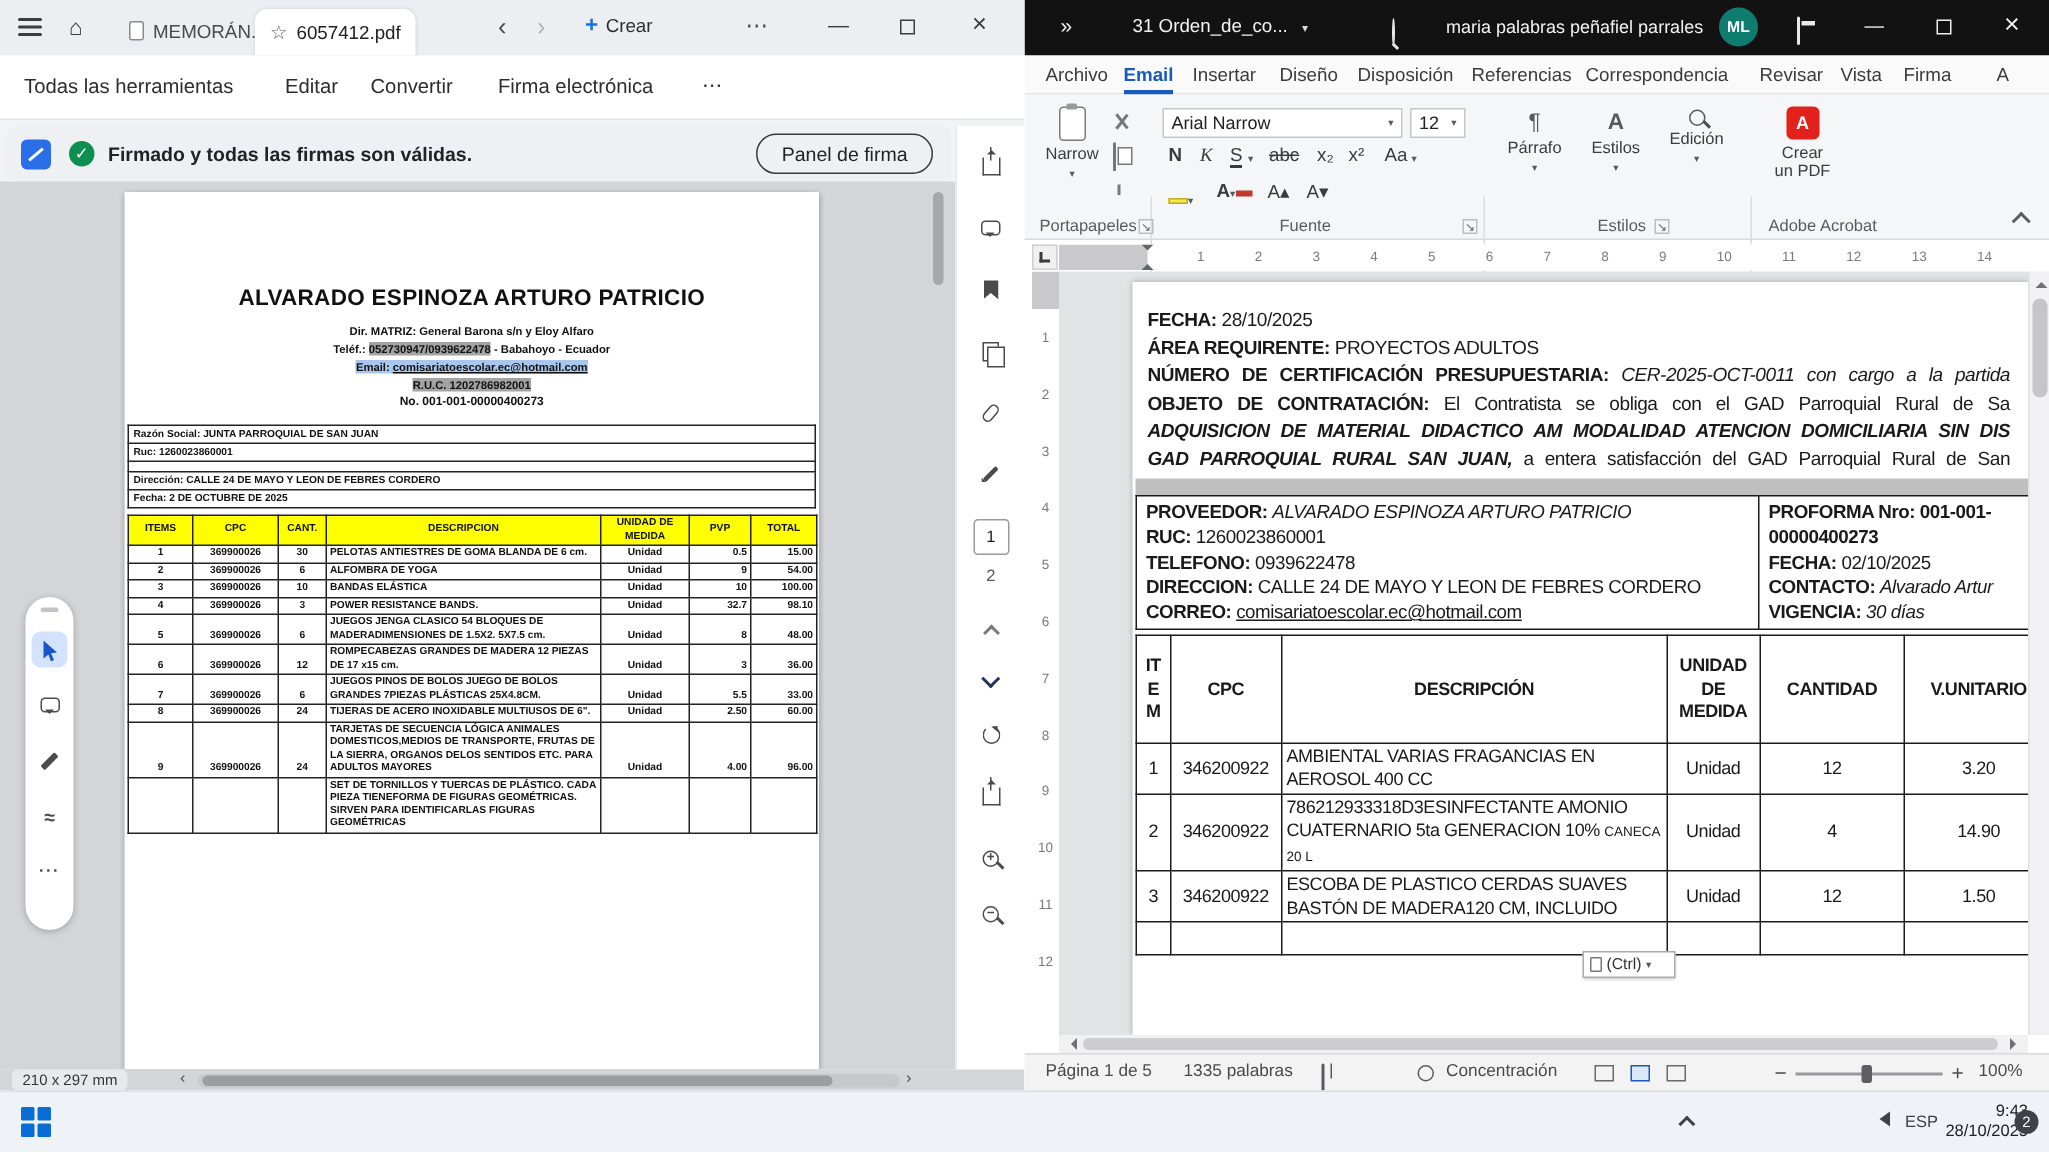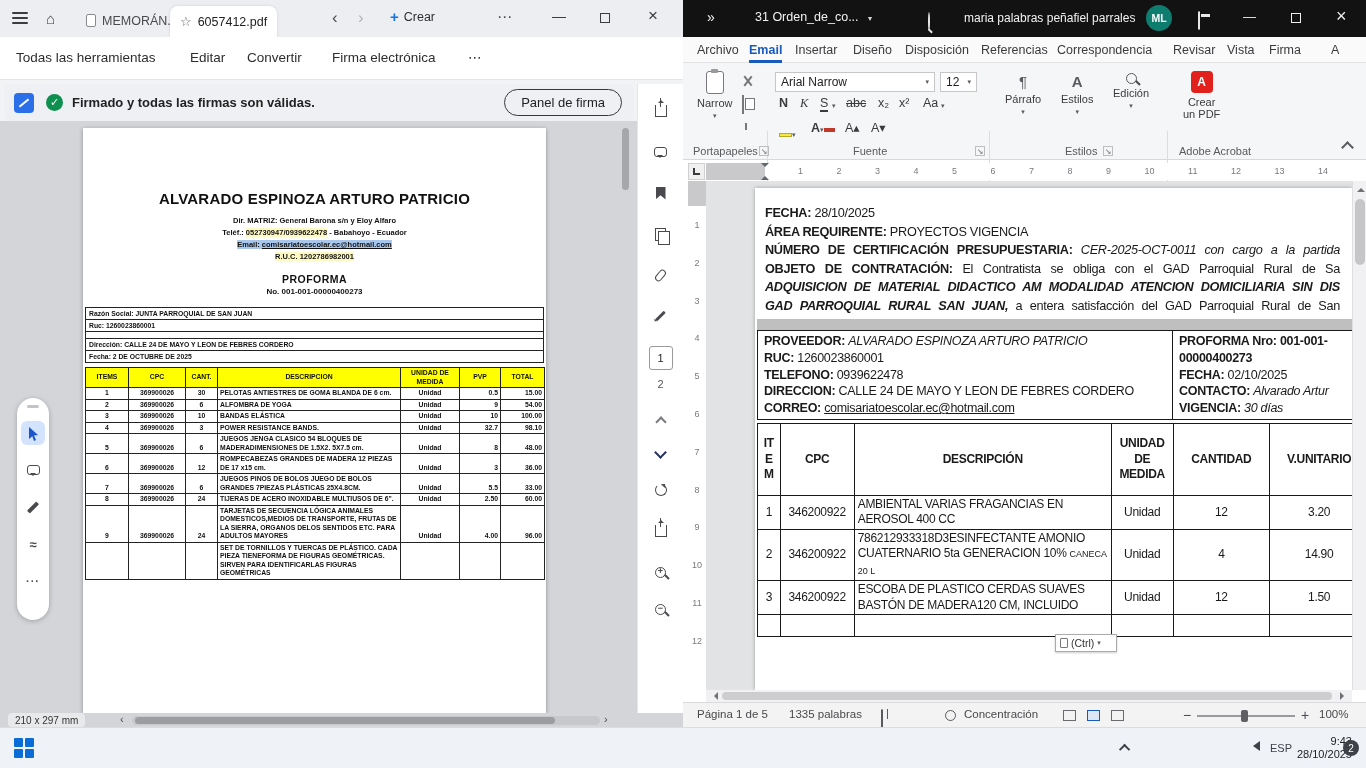--- a/index.html
+++ b/index.html
@@ -31,21 +31,21 @@
 .sigsq{width:20px;height:20px;background:#2a6fe8;border-radius:4px;position:relative}
 .sigsq::after{content:"";position:absolute;left:4px;top:9px;width:12px;height:2px;background:#fff;transform:rotate(-40deg)}
 .okc{width:17px;height:17px;border-radius:50%;background:#0d904f;color:#fff;font-size:11px;display:flex;align-items:center;justify-content:center}
 .bannertxt{font-size:13px;font-weight:600;color:#222}
 .panelbtn{height:27px;padding:0 16px;border:1.5px solid #39393b;border-radius:15px;background:transparent;font-size:13px;font-weight:500;color:#222;font-family:inherit;cursor:pointer}
 .ac-doc{left:0;top:121px;width:637px;height:592px;background:#d4d5d9;overflow:hidden}
 .pdfpage{left:83px;top:7px;width:463px;height:585px;background:#fff;box-shadow:0 1px 4px rgba(0,0,0,.35);overflow:hidden;color:#111}
 .p-title{margin-top:62px;text-align:center;font-size:15px;font-weight:700;letter-spacing:.2px}
 .p-sub{margin-top:3px;text-align:center;font-size:7.5px;font-weight:700}
 .p-sub:first-of-type{margin-top:8px}
-.hl1{background:#fef9c3}
+.hl1{background:#a3a3a3}
 .hl2{background:#a9c7ec}
 .p-prof{margin-top:12px;text-align:center;font-size:10.5px;font-weight:700;letter-spacing:.5px}
 .p-num{margin-top:2px;text-align:center;font-size:8px;font-weight:700}
 .ctab{margin:11px 0 0 2px;border-collapse:collapse;width:459px}
 .ctab td{border:1px solid #222;font-size:6.8px;font-weight:700;padding:1.5px 3px;line-height:8px}
 .mtab{margin:4px 0 0 2px;border-collapse:collapse;width:459px;table-layout:fixed}
 .mtab td,.mtab th{border:1px solid #222;font-size:6.8px;font-weight:700;line-height:8.5px;padding:1px 2px}
 .mtab th{background:#ffff00;text-align:center;vertical-align:middle}
 .cb{text-align:center;vertical-align:bottom}
 .cdsc{text-align:left;vertical-align:top}
@@ -227,21 +227,20 @@
       <button class="panelbtn" style="margin-left:auto;margin-right:12px">Panel de firma</button>
     </div>
 
     <div class="ac-doc A">
       <div class="pdfpage A">
         <div class="p-title">ALVARADO ESPINOZA ARTURO PATRICIO</div>
         <div class="p-sub" style="margin-top:9px">Dir. MATRIZ: General Barona s/n y Eloy Alfaro</div>
         <div class="p-sub"><span>Teléf.: </span><span class="hl1">052730947/0939622478</span><span> - Babahoyo - Ecuador</span></div>
         <div class="p-sub"><span class="hl2"><span>Email: </span><span style="text-decoration:underline">comisariatoescolar.ec@hotmail.com</span></span></div>
         <div class="p-sub"><span class="hl1">R.U.C. 1202786982001</span></div>
-        <div class="p-prof">PROFORMA</div>
         <div class="p-num">No. 001-001-00000400273</div>
 
         <table class="ctab">
           <tbody>
               <tr>
                 <td>Razón Social: JUNTA PARROQUIAL DE SAN JUAN</td>
               </tr>
           <tr>
                 <td>Ruc: 1260023860001</td>
               </tr>
@@ -569,21 +568,21 @@
 8
 9
 10
 11
 12</div>
     </div>
 
     <div class="canvas A">
       <div class="wpage A">
         <div class="wl"><span class="bl">FECHA:</span> <span>28/10/2025</span></div>
-        <div class="wl"><span class="bl">ÁREA REQUIRENTE:</span> <span>PROYECTOS VIGENCIA</span></div>
+        <div class="wl"><span class="bl">ÁREA REQUIRENTE:</span> <span>PROYECTOS ADULTOS</span></div>
         <div class="wl j"><span class="bl">NÚMERO DE CERTIFICACIÓN PRESUPUESTARIA:</span> <span class="it">CER-2025-OCT-0011 con cargo a la partida</span></div>
         <div class="wl j"><span class="bl">OBJETO DE CONTRATACIÓN:</span> <span>El Contratista se obliga con el GAD Parroquial Rural de Sa</span></div>
         <div class="wl j"><span class="it" style="font-weight:600">ADQUISICION DE MATERIAL DIDACTICO AM MODALIDAD ATENCION DOMICILIARIA SIN DIS</span></div>
         <div class="wl j"><span class="it" style="font-weight:600">GAD PARROQUIAL RURAL SAN JUAN,</span><span> a entera satisfacción del GAD Parroquial Rural de San</span></div>
 
         <div class="grayrow"></div>
 
         <table class="provtab">
           <tbody>
               <tr>

